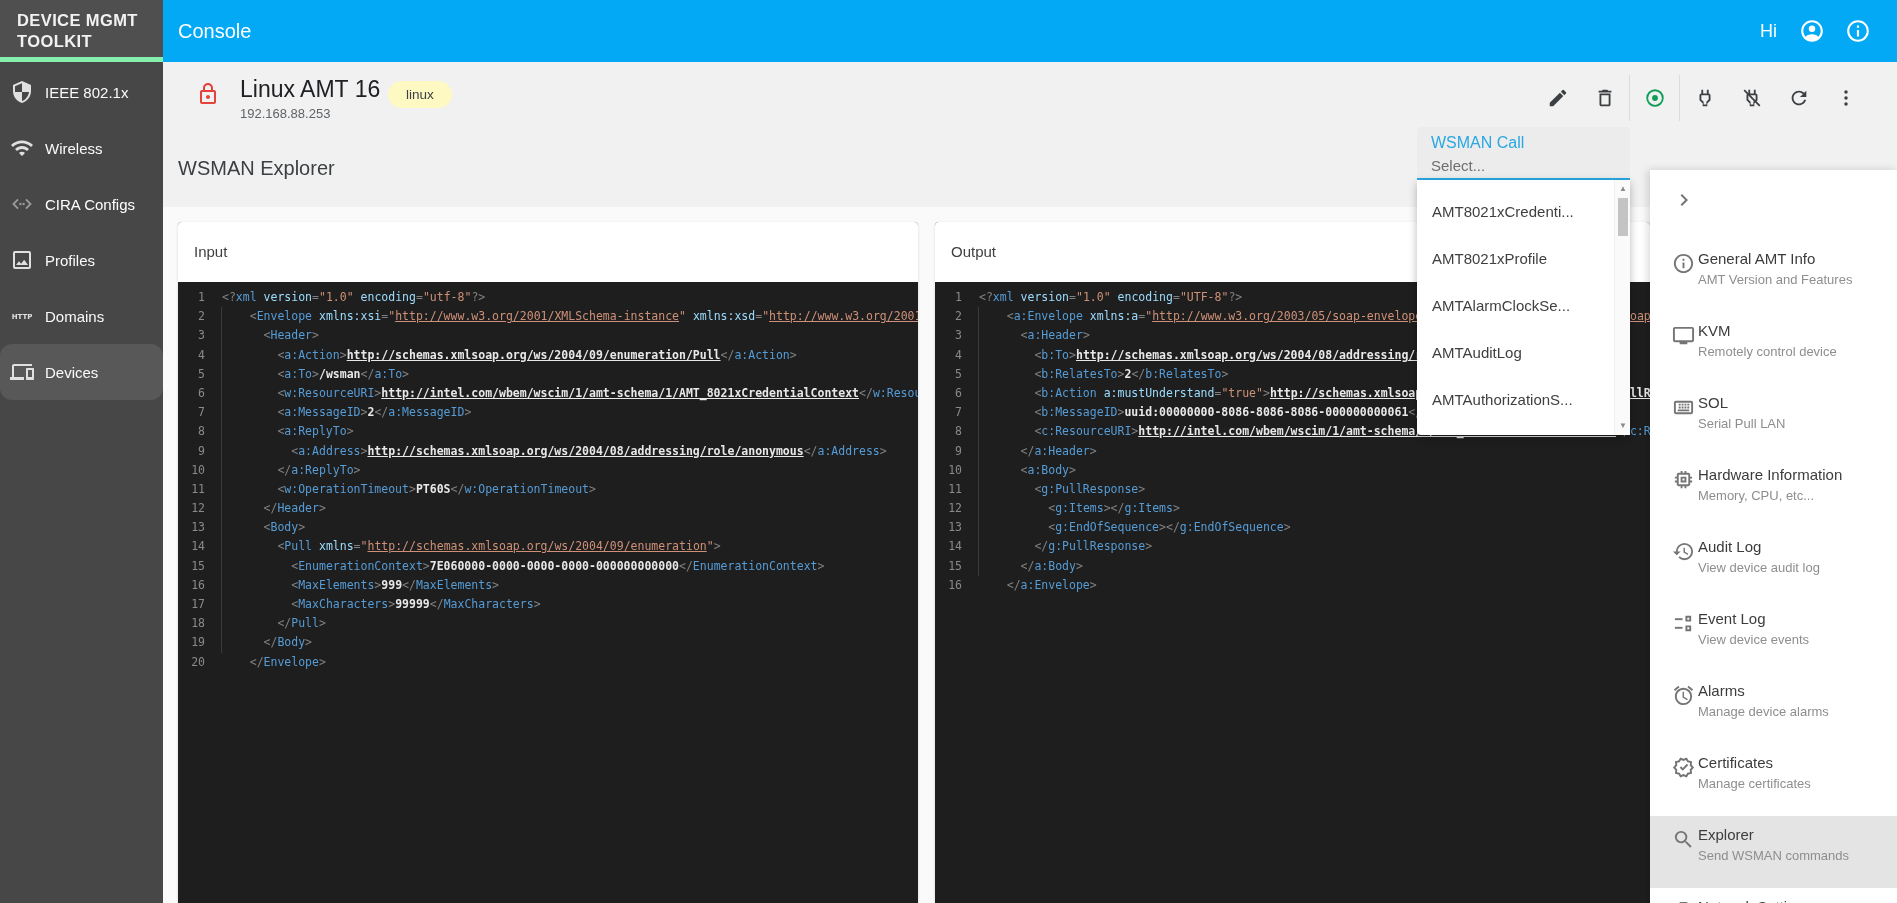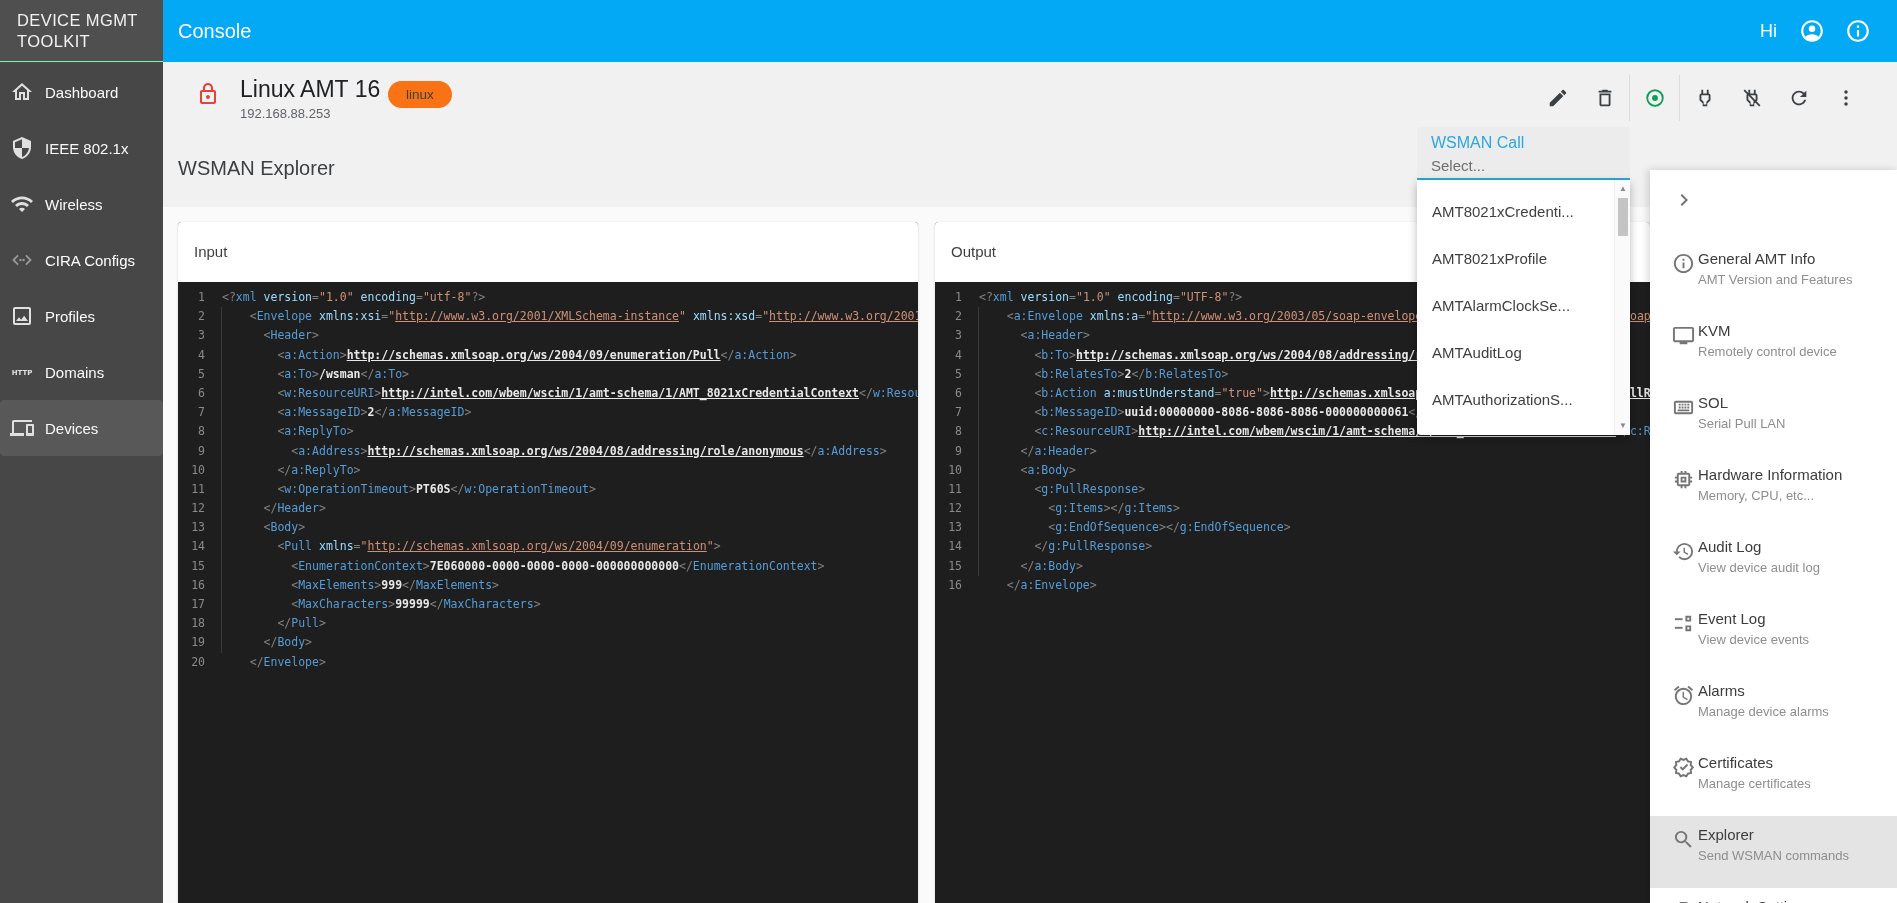--- a/index.html
+++ b/index.html
@@ -9,38 +9,38 @@
 
   
   .topbar { position:absolute; left:0; top:0; width:1897px; height:62px; background:#03a9f4; z-index:5; display:flex; align-items:center; }
   .topbar-title { color:#fff; font-size:20px; margin-left:178px; }
   .topbar-right { position:absolute; right:26px; top:0; height:62px; display:flex; align-items:center; gap:20px; color:#fff; }
   .topbar-right .hi { font-size:18px; margin-right:2px; }
   .tb-circle-icon svg { width:26px; height:26px; display:block; }
 
   
   .sidebar { position:absolute; left:0; top:0; width:163px; height:903px; background:#474747; z-index:10; }
-  .logo { height:62px; background:#4f4f4f; color:#f2f2f2; font-size:16.5px; font-weight:400; letter-spacing:.4px; padding:10px 0 0 17px; line-height:21px; border-bottom:1px solid #86efac; }
+  .logo { height:62px; background:#4f4f4f; color:#f2f2f2; font-size:16.5px; font-weight:700; letter-spacing:.4px; padding:10px 0 0 17px; line-height:21px; border-bottom:5px solid #86efac; }
   .nav { padding-top:2px; }
   .nav-item { height:56px; display:flex; align-items:center; padding-left:10px; cursor:pointer; color:#fafafa; }
   .nav-item .nico { width:24px; height:24px; color:#e0e0e0; flex:none; }
   .nav-item .nico svg { width:24px; height:24px; display:block; }
   .nav-label { font-size:15px; margin-left:11px; white-space:nowrap; }
-  .nav-item.selected { background:#585858; border-radius:4px; }
+  .nav-item.selected { background:#585858; border-radius:12px; }
   .nav-item.disabled { color:#ffffff; }
   .nav-item.disabled .nico { color:#9a9a9a; }
 
   
   .main { position:absolute; left:163px; top:62px; right:0; bottom:0; }
   .page-band { position:absolute; left:0; top:0; right:0; height:145px; background:#f1f1f1; }
   .lock { position:absolute; left:33px; top:19px; width:24px; height:26px; color:#e5413d; }
   .lock svg { width:24px; height:26px; display:block; }
   .device-name { position:absolute; left:77px; top:14px; font-size:23px; color:#202124; }
   .device-ip { position:absolute; left:77px; top:44px; font-size:13px; color:#5f6368; }
-  .chip { position:absolute; left:225px; top:19px; height:27px; padding:4px 18px; background:#f97316; border-radius:14px; font-size:13.5px; color:#3c4043; display:flex; align-items:center; }
+  .chip { position:absolute; left:225px; top:19px; height:27px; padding:4px 18px; background:#fef9c3; border-radius:14px; font-size:13.5px; color:#3c4043; display:flex; align-items:center; }
   .toolbar { position:absolute; right:28px; top:13px; height:46px; display:flex; align-items:center; }
   .tool-btn { width:47px; height:46px; display:flex; align-items:center; justify-content:center; color:#3c4043; cursor:pointer; }
   .tool-btn svg { width:22px; height:22px; display:block; }
   .tool-divider { width:1px; height:46px; background:#dcdcdc; margin:0 1px; }
   .heading { position:absolute; left:15px; top:95px; font-size:20px; font-weight:400; color:#3c4043; }
 
   
   .card { position:absolute; top:160px; background:#701a75; border-radius:4px 4px 0 0; box-shadow:0 1px 3px rgba(0,0,0,.14); overflow:hidden; }
   .input-card { left:15px; width:740px; height:681px; }
   .output-card { left:772px; width:715px; height:681px; }
@@ -100,28 +100,20 @@
       </span>
   </div>
 </header>
 
 <aside class="sidebar">
   <div class="logo">
     <div>DEVICE MGMT</div>
     <div>TOOLKIT</div>
   </div>
   <nav class="nav">
-      <div class="nav-item">
-        <span class="nico">
-          <svg viewBox="0 0 24 24">
-            <path fill="currentColor" d="M12 5.69l5 4.5V18h-2v-6H9v6H7v-7.81l5-4.5M12 3L2 12h3v8h6v-6h2v6h6v-8h3L12 3z"></path>
-          </svg>
-        </span>
-        <span class="nav-label">Dashboard</span>
-      </div>
       <div class="nav-item">
         <span class="nico">
           <svg viewBox="0 0 24 24">
             <path fill="currentColor" d="M12 1L3 5v6c0 5.55 3.84 10.74 9 12 5.16-1.26 9-6.45 9-12V5l-9-4zm0 10.99h7c-.53 4.12-3.28 7.79-7 8.94V12H5V6.3l7-3.11v8.8z"></path>
           </svg>
         </span>
         <span class="nav-label">IEEE 802.1x</span>
       </div>
       <div class="nav-item">
         <span class="nico">

